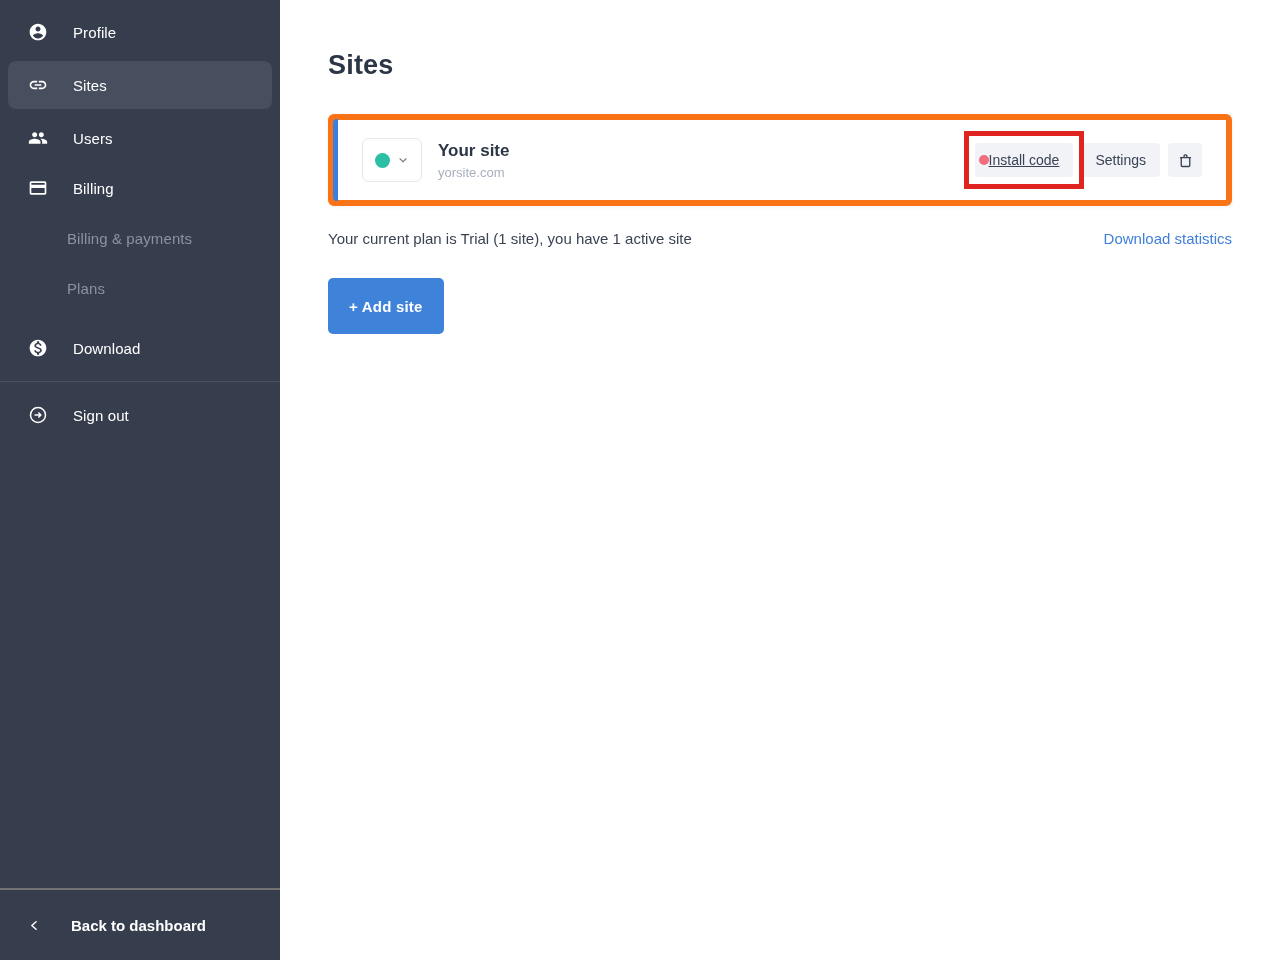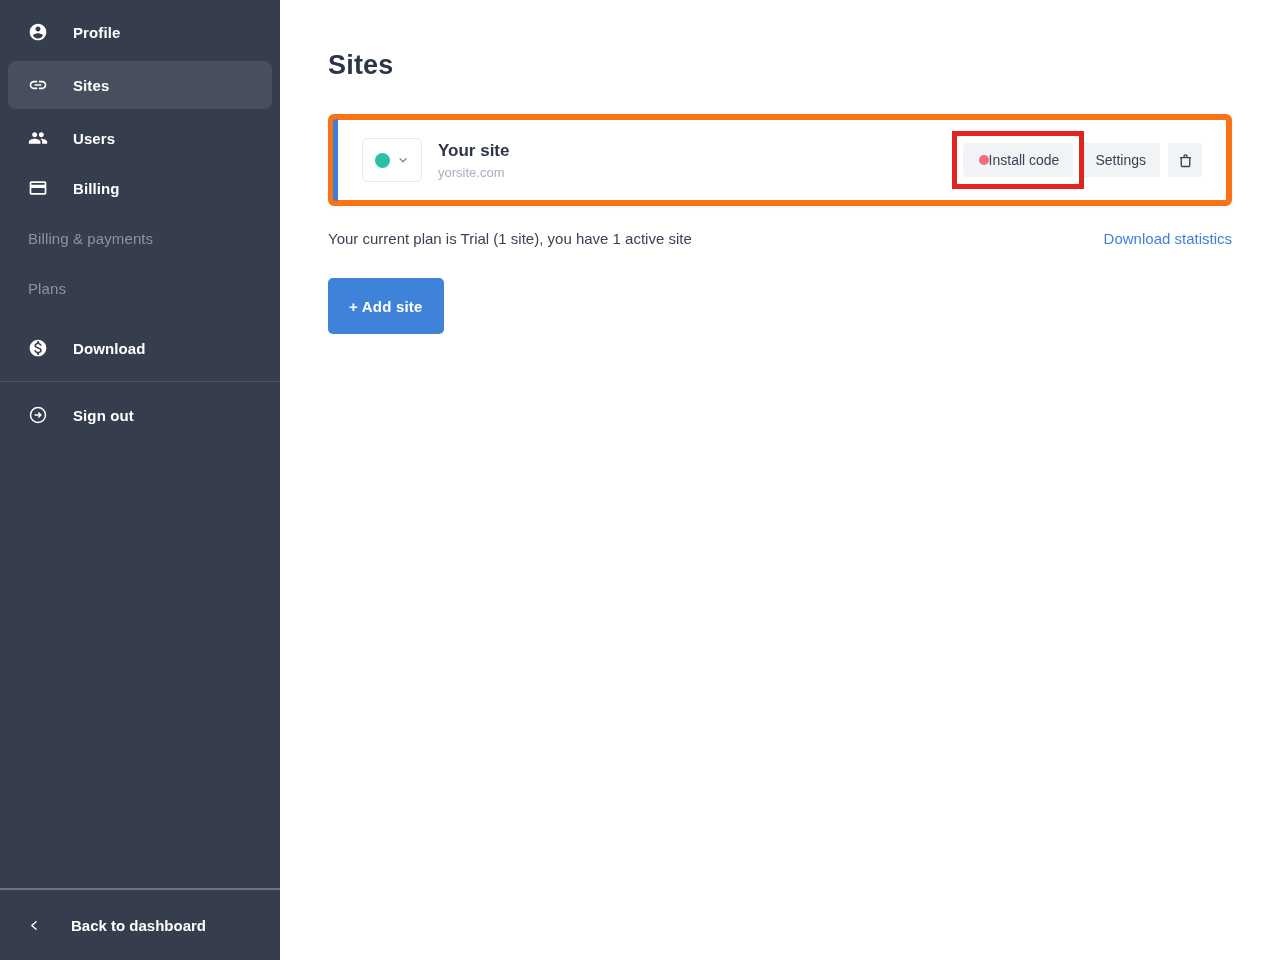--- a/index.html
+++ b/index.html
@@ -21,41 +21,41 @@
     flex-direction: column;
   }
   .nav { padding-top: 7px; flex: 1; }
   .nav-item {
     height: 50px;
     display: flex;
     align-items: center;
     padding: 0 16px 0 28px;
     color: #ffffff;
     font-size: 15px;
-    font-weight: 700;
+    font-weight: 400;
     cursor: pointer;
     letter-spacing: .1px;
   }
   .nav-item .ic {
     width: 20px; height: 20px;
     margin-right: 25px;
     display: flex; align-items: center; justify-content: center;
     flex: none;
   }
   .nav-item.active {
     background: #474e5d;
     border-radius: 8px;
     margin: 4px 8px;
     height: 48px;
     padding: 0 8px 0 20px;
   }
   .nav-item.sub {
     color: #8b92a0;
     font-weight: 400;
-    padding-left: 28px;
+    padding-left: 67px;
     font-size: 15px;
   }
   .nav-spacer { height: 10px; }
   .nav-divider {
     border: none;
     border-top: 1px solid #4a5160;
     margin: 8px 0 8px 0;
   }
   .sidebar-bottom {
     border-top: 2px solid #737373;
@@ -138,21 +138,22 @@
     color: #3a4254;
     padding: 0 14px;
     height: 34px;
     display: flex;
     align-items: center;
     cursor: pointer;
   }
   .btn-install {
     position: relative;
     gap: 0;
-    padding-left: 16px;
+    padding-left: 4px;
+    text-decoration: underline;
   }
   .pink-dot {
     width: 10px; height: 10px;
     border-radius: 50%;
     background: #f36d7e;
   }
   .annotation-box {
     position: absolute;
     left: -11px; right: -11px; top: -12px; bottom: -12px;
     border: 5px solid #e02420;

